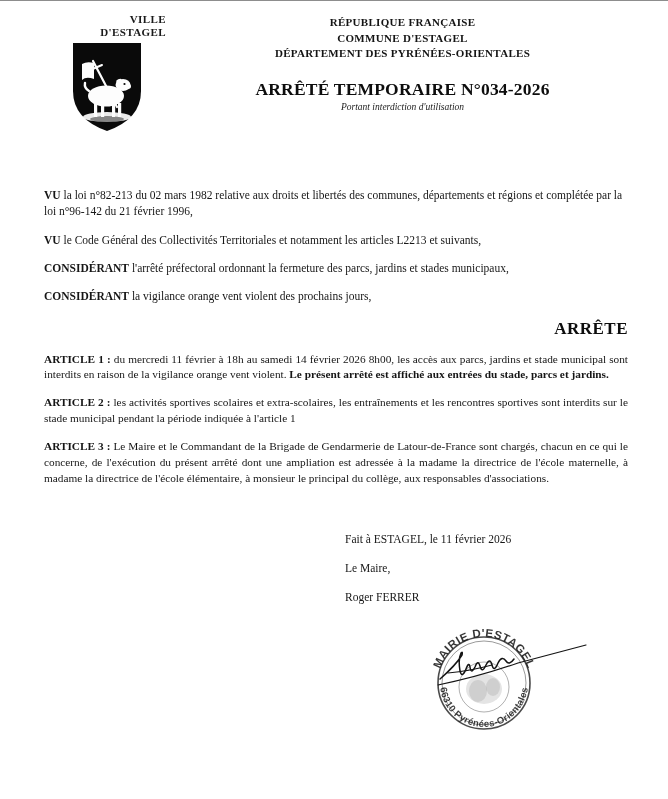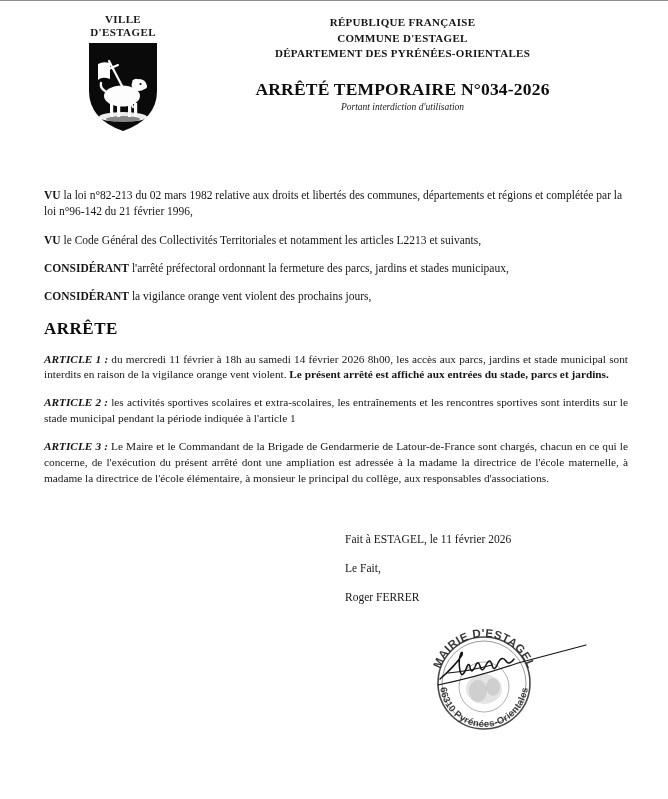--- a/index.html
+++ b/index.html
@@ -22,24 +22,24 @@
   }
 
   
   .header {
     position: relative;
     height: 180px;
   }
 
   .crest-block {
     position: absolute;
-    left: 64px;
+    left: 48px;
     top: 12px;
     width: 118px;
-    text-align: center;
+    text-align: right;
   }
   .crest-title {
     font-family: "Liberation Serif", serif;
     font-weight: bold;
     font-size: 11px;
     letter-spacing: 0.4px;
     line-height: 1.15;
     color: #1a1a1a;
   }
   .crest-shield {
@@ -100,37 +100,36 @@
   .clause {
     font-size: 11.5px;
     line-height: 1.42;
     margin-bottom: 12px;
     color: #161616;
   }
   .clause .lead {
     font-weight: bold;
   }
   .arrete-head {
-    text-align: left;
+    text-align: right;
     font-weight: bold;
     font-size: 17px;
     letter-spacing: 0.5px;
     margin: 14px 0 13px 0;
     color: #0d0d0d;
   }
   .article {
     font-size: 11.3px;
     line-height: 1.4;
     text-align: justify;
     margin-bottom: 12px;
     color: #161616;
   }
   .article .lead {
     font-weight: bold;
-    font-style: italic;
   }
   .article .strong {
     font-weight: bold;
   }
 
   
   .signature-block {
     position: absolute;
     left: 345px;
     top: 532px;
@@ -230,21 +229,21 @@
     <div class="article">
       <span class="lead">ARTICLE 2 :</span><span> les activités sportives scolaires et extra-scolaires, les entraînements et les rencontres sportives sont interdits sur le stade municipal pendant la période indiquée à l'article 1</span><span class="strong"></span>
     </div>
     <div class="article">
       <span class="lead">ARTICLE 3 :</span><span> Le Maire et le Commandant de la Brigade de Gendarmerie de Latour-de-France sont chargés, chacun en ce qui le concerne, de l'exécution du présent arrêté dont une ampliation est adressée à la madame la directrice de l'école maternelle, à madame la directrice de l'école élémentaire, à monsieur le principal du collège, aux responsables d'associations.</span><span class="strong"></span>
     </div>
   </div>
 
   <div class="signature-block">
     <div class="sig-line">Fait à ESTAGEL, le 11 février 2026</div>
-    <div class="sig-line">Le Fait,</div>
+    <div class="sig-line">Le Maire,</div>
     <div class="sig-line">Roger FERRER</div>
   </div>
 
   <div class="stamp-area">
     <svg class="stamp-svg" width="200" height="120" viewBox="0 0 200 120">
       <defs>
         <path id="arcTop" d="M 20 62 A 46 46 0 0 1 112 62"></path>
         <path id="arcBottom" d="M 22 62 A 44 44 0 0 0 110 62"></path>
       </defs>
 

